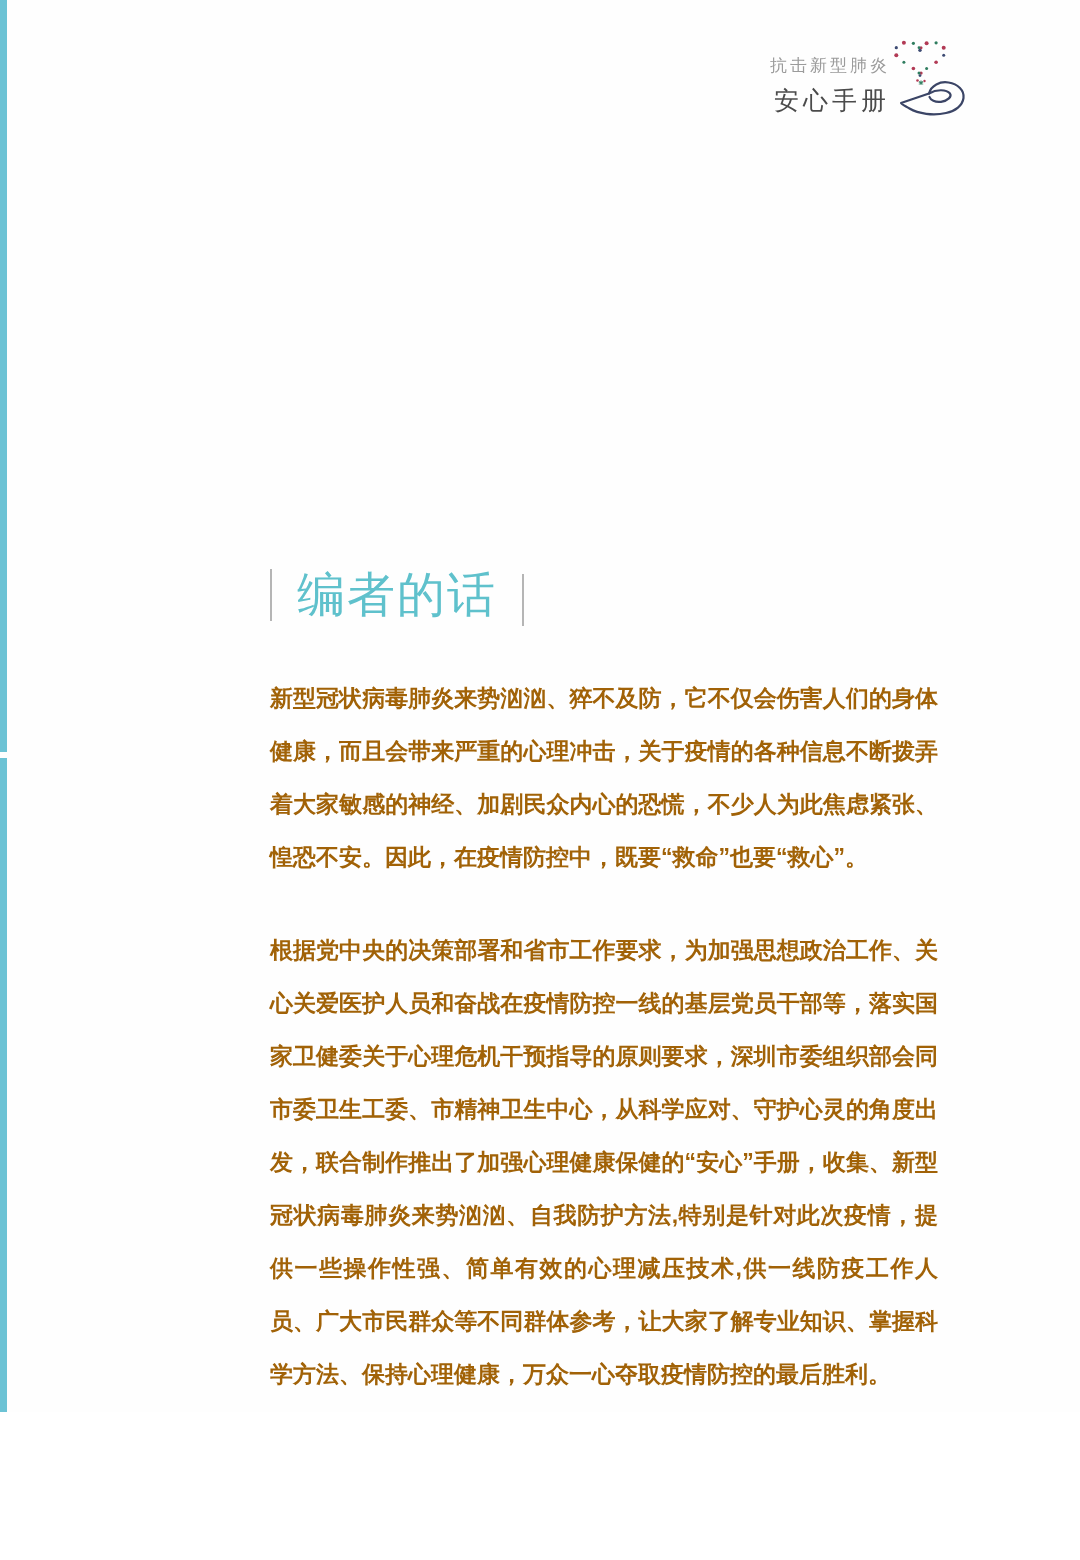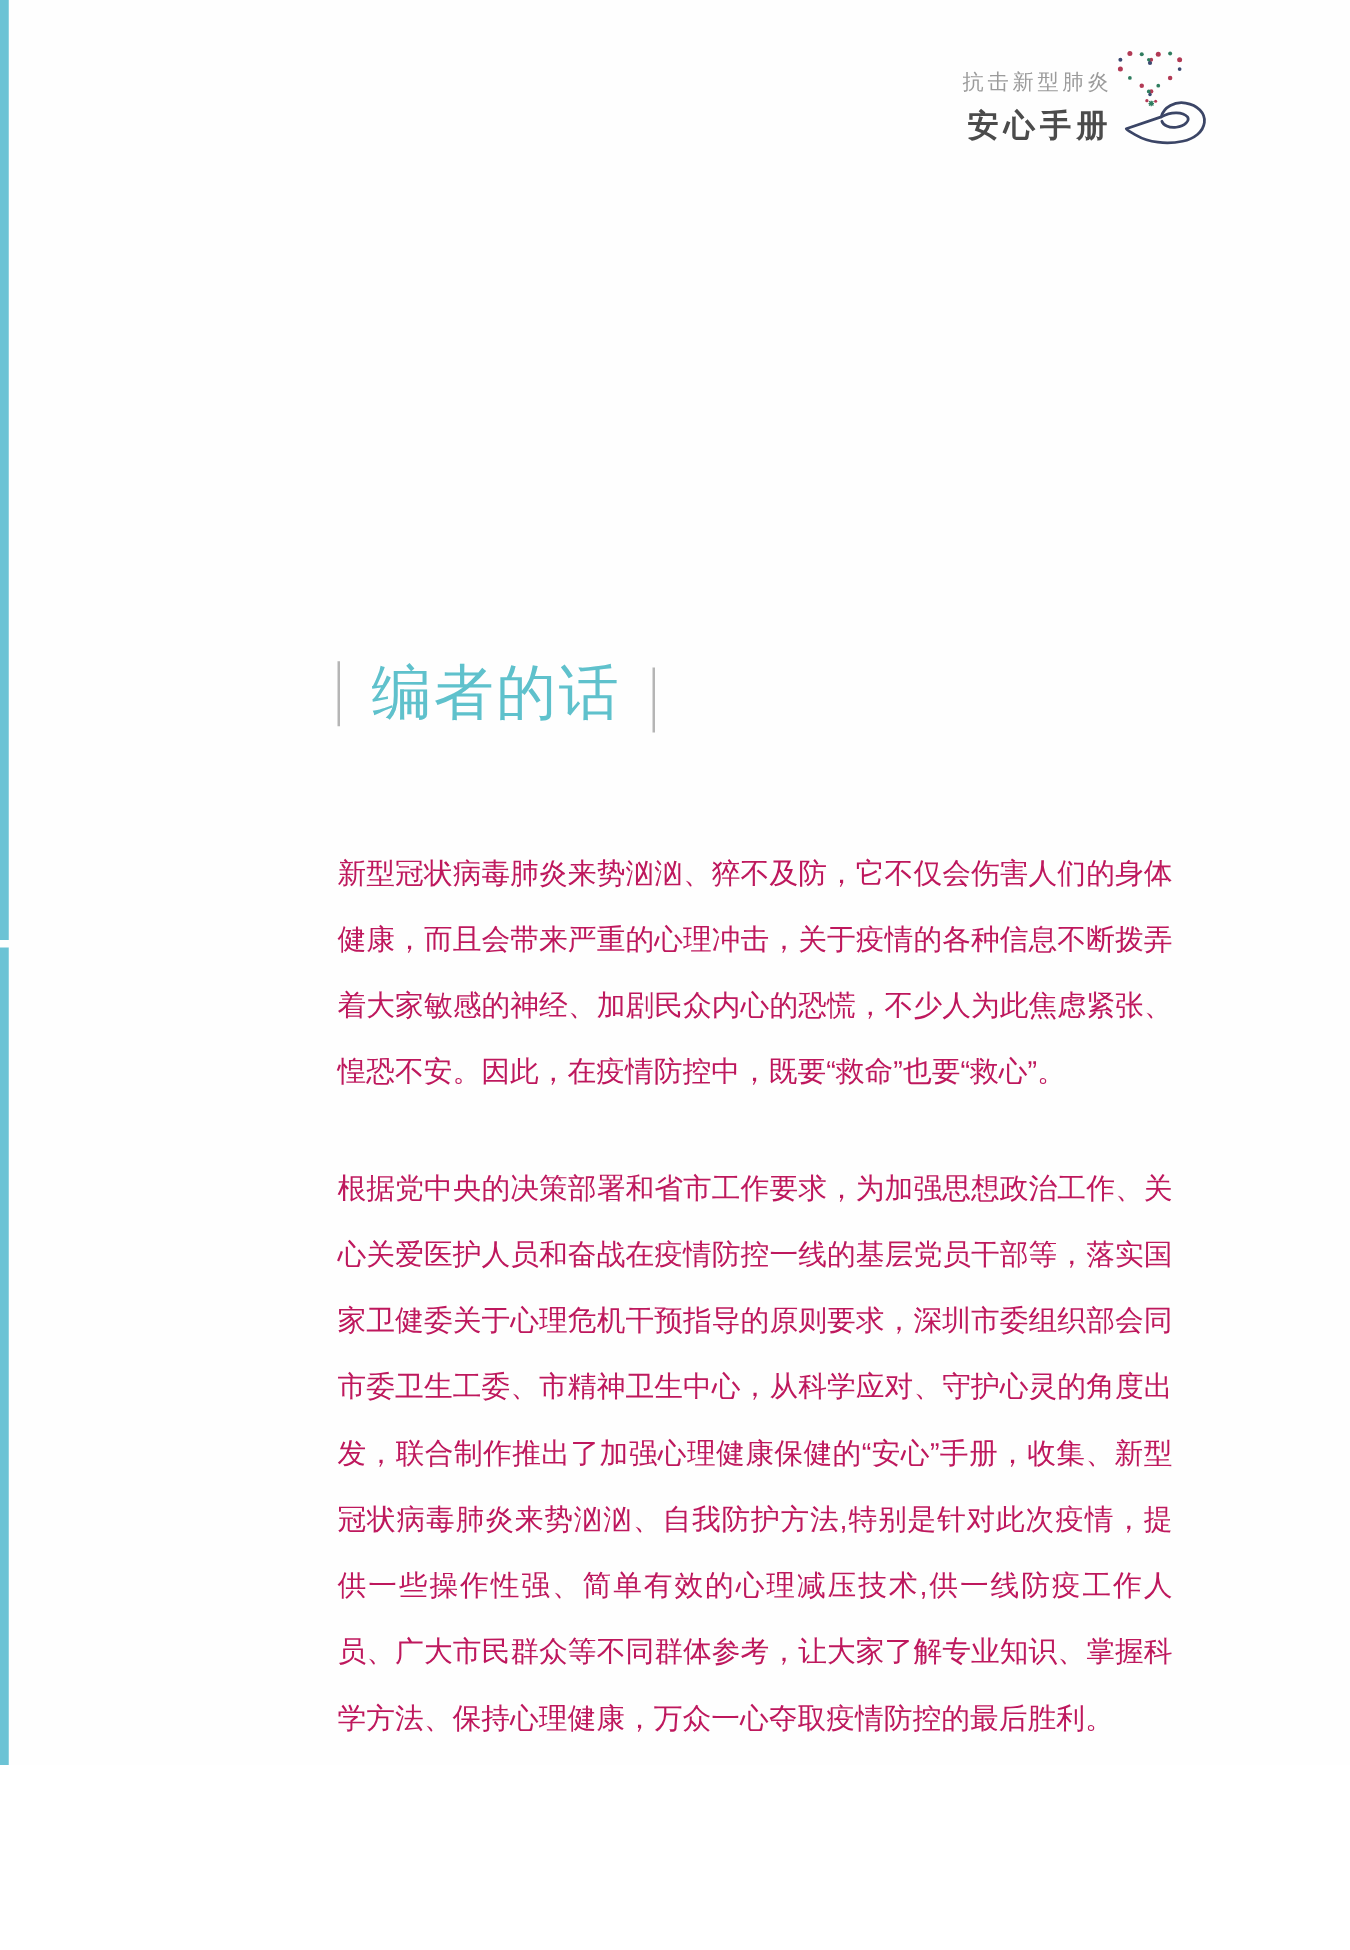--- a/index.html
+++ b/index.html
@@ -30,32 +30,32 @@
   .header-text { text-align: right; margin-right: 2px; margin-bottom: 8px; }
   .header-tagline {
     font-size: 17px;
     color: #9b9b9b;
     letter-spacing: 3px;
     white-space: nowrap;
   }
   .header-title {
     margin-top: 7px;
     font-size: 25px;
-    font-weight: 700;
+    font-weight: 400;
     color: #4b4b4b;
     letter-spacing: 4px;
     white-space: nowrap;
   }
   .logo-svg { display: block; width: 80px; height: 85px; }
 
   
   .section-title-row {
     position: absolute;
     left: 270px;
-    top: 524px;
+    top: 564px;
     height: 62px;
     display: flex;
     align-items: center;
   }
   .title-divider {
     width: 2px;
     height: 52px;
     background: #b5b5b5;
   }
   .title-divider.right { transform: translateY(5px); }
@@ -69,23 +69,24 @@
   }
 
   
   .body-text {
     position: absolute;
     left: 270px;
     top: 672px;
     width: 668px;
     font-size: 23px;
     line-height: 53px;
-    color: #be185d;
+    color: #a16207;
     text-align: justify;
     text-justify: inter-character;
+    font-weight: bold;
   }
   .body-text p + p { margin-top: 40px; }
 
   
   .page-number {
     position: absolute;
     left: 971px;
     top: 1468px;
     font-size: 25px;
     font-style: italic;

